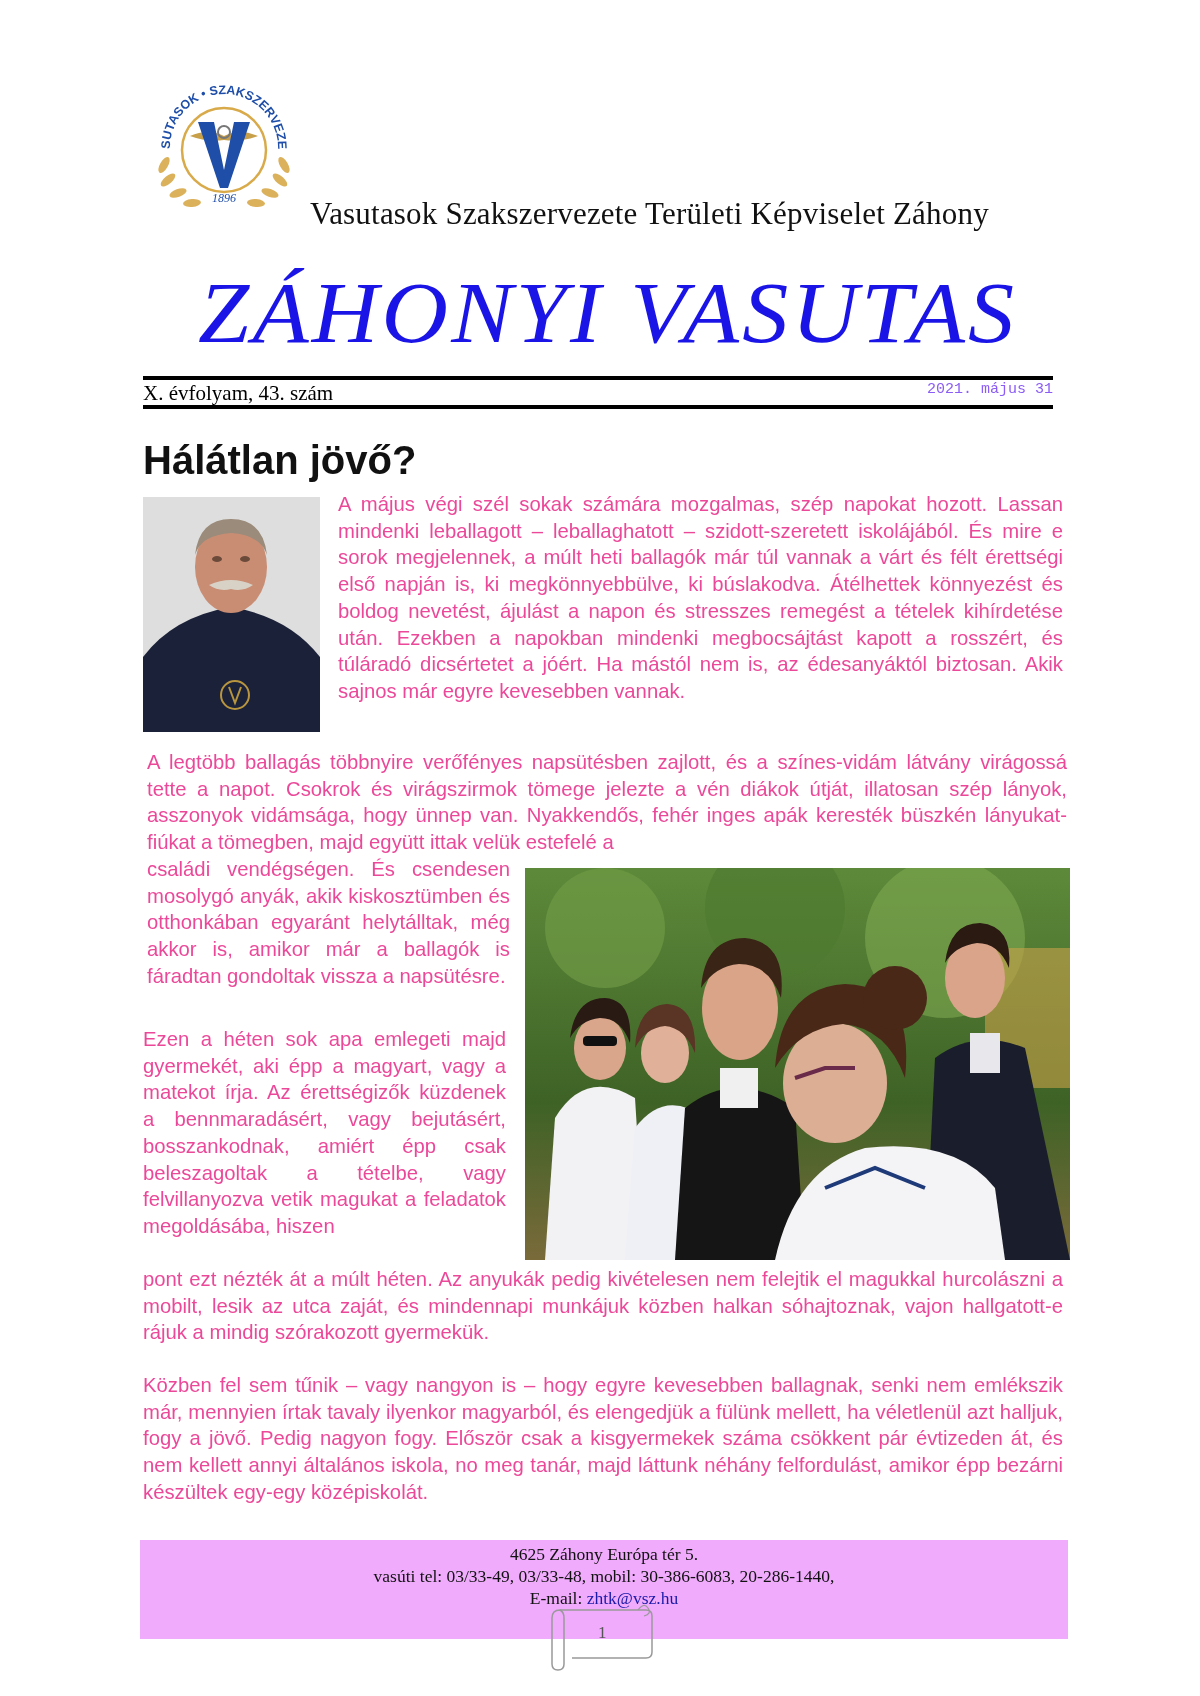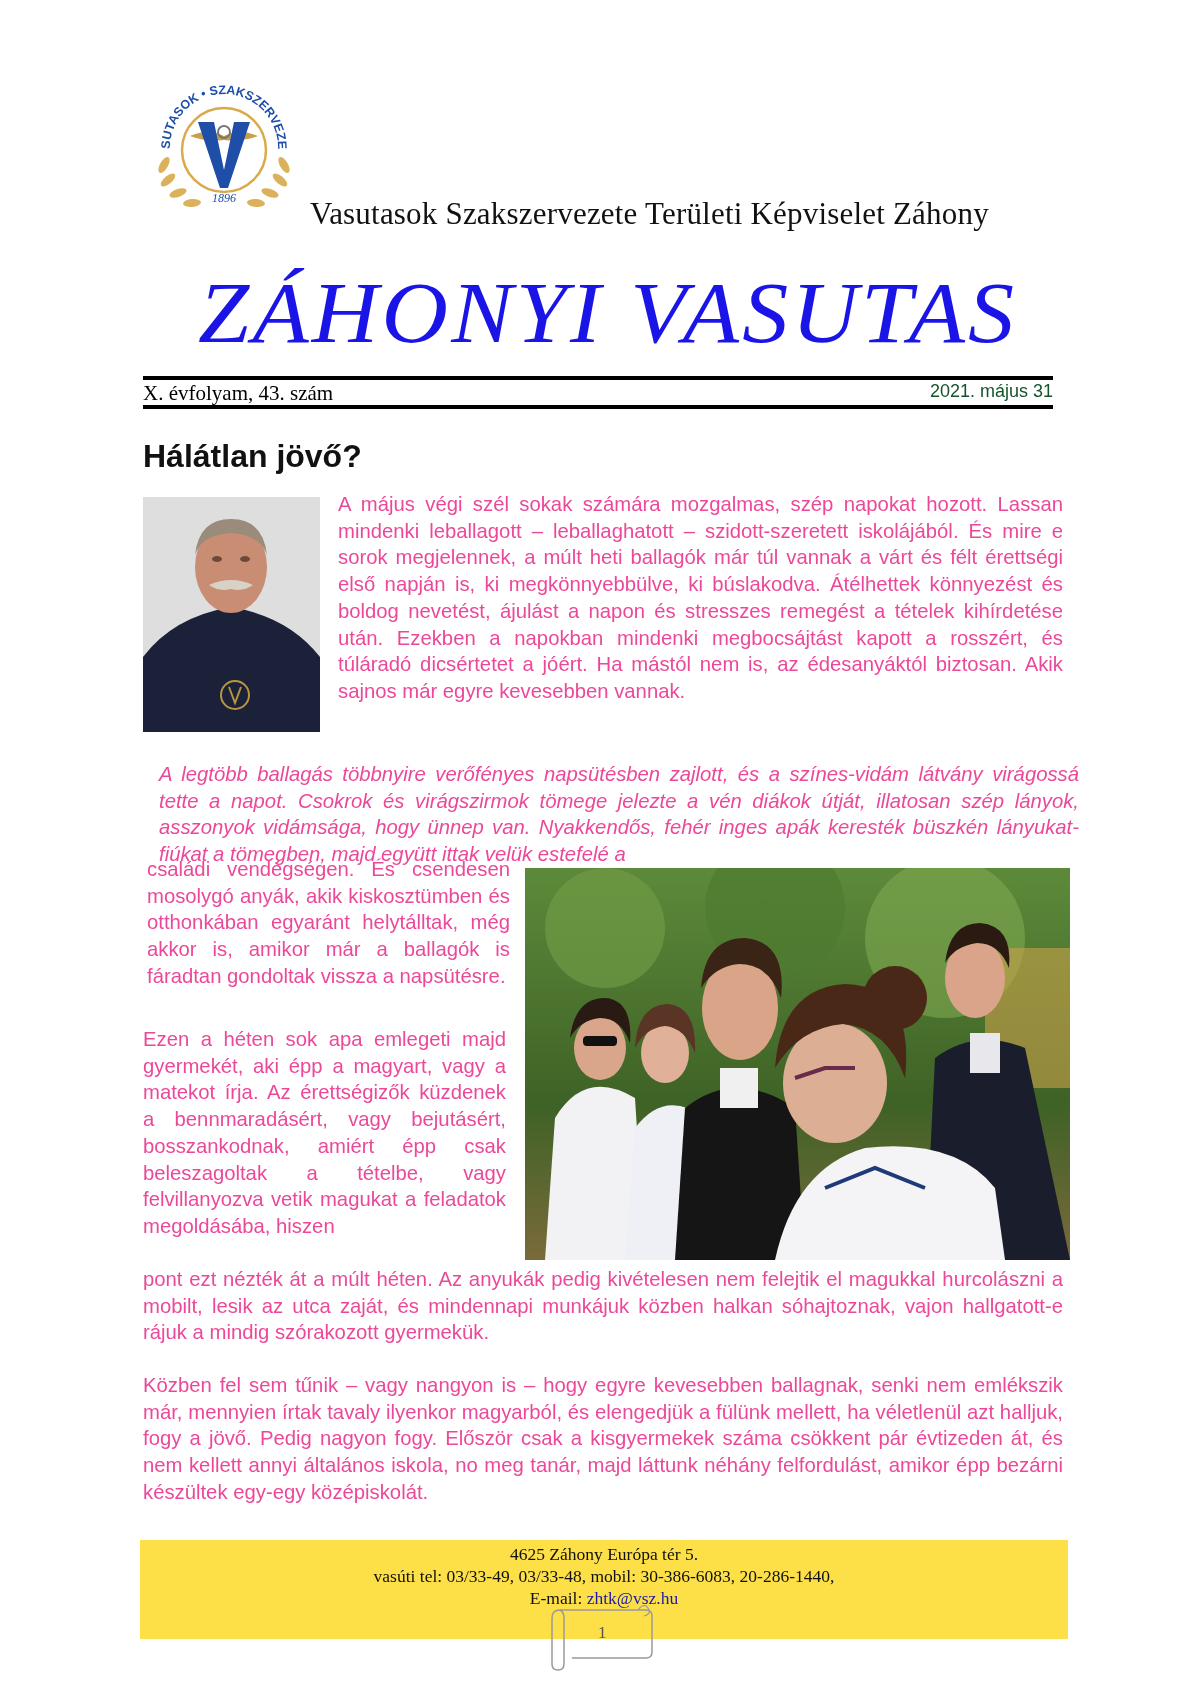--- a/index.html
+++ b/index.html
@@ -9,38 +9,38 @@
   
   .logo { position: absolute; left: 150px; top: 70px; width: 148px; height: 150px; }
 
   .org-name { position: absolute; left: 310px; top: 196px; font-family: "Liberation Serif", serif; font-size: 31px; color: #111; letter-spacing: 0.2px; white-space: nowrap; }
 
   .masthead { position: absolute; left: 198px; top: 270px; font-family: "Liberation Serif", serif; font-style: italic; font-size: 86px; color: #1a14e6; letter-spacing: 3px; white-space: nowrap; line-height: 1; transform: scaleX(1.07); transform-origin: left top; }
 
   .rule-top { position: absolute; left: 143px; top: 376px; width: 910px; height: 4px; background: #000; }
   .rule-bottom { position: absolute; left: 143px; top: 405px; width: 910px; height: 4px; background: #000; }
   .issue { position: absolute; left: 143px; top: 381px; font-family: "Liberation Serif", serif; font-size: 21px; color: #000000; white-space: nowrap; }
-  .date { position: absolute; right: 147px; top: 381px; font-family: Liberation Sans, sans-serif; font-size: 18px; color: #14532d; white-space: nowrap; }
+  .date { position: absolute; right: 147px; top: 381px; font-family: Liberation Mono, monospace; font-size: 15px; color: #8b5cf6; white-space: nowrap; }
 
-  .headline { position: absolute; left: 143px; top: 438px; font-family: "Liberation Sans", sans-serif; font-weight: bold; font-size: 32px; color: #111; white-space: nowrap; }
+  .headline { position: absolute; left: 143px; top: 438px; font-family: "Liberation Sans", sans-serif; font-weight: bold; font-size: 40px; color: #111; white-space: nowrap; }
 
   .body-text { font-family: "Liberation Sans", sans-serif; font-size: 20.3px; line-height: 26.7px; color: #ec4899; text-align: justify; }
 
   .portrait { position: absolute; left: 143px; top: 497px; width: 177px; height: 235px; background: #dcdcdc; overflow: hidden; }
 
   .para1 { position: absolute; left: 338px; top: 491px; width: 725px; }
   .para2a { position: absolute; left: 143px; top: 745px; width: 920px; }
   .para2b { position: absolute; left: 143px; top: 852px; width: 363px; }
   .para3 { position: absolute; left: 143px; top: 1026px; width: 363px; }
   .para3c { position: absolute; left: 143px; top: 1266px; width: 920px; }
   .para4 { position: absolute; left: 143px; top: 1372px; width: 920px; }
 
   .photo { position: absolute; left: 525px; top: 868px; width: 545px; height: 392px; overflow: hidden; background: #4a6a2c; }
 
-  .footer-band { position: absolute; left: 140px; top: 1540px; width: 928px; height: 99px; background: #fde047; }
+  .footer-band { position: absolute; left: 140px; top: 1540px; width: 928px; height: 99px; background: #f0abfc; }
   .footer-line { position: absolute; left: 0; width: 100%; text-align: center; font-family: "Liberation Serif", serif; font-size: 17.5px; color: #111; white-space: nowrap; }
   .footer-line.l1 { top: 4px; }
   .footer-line.l2 { top: 26px; }
   .footer-line.l3 { top: 48px; }
   .email-link { color: #1a1aa8; }
 
   .page-scroll { position: absolute; left: 548px; top: 1600px; width: 110px; height: 72px; }
   .page-num { position: absolute; left: 598px; top: 1623px; font-family: "Liberation Serif", serif; font-size: 17px; color: #555; }
 </style>
 </head>
@@ -95,21 +95,21 @@
       <path d="M66 88 Q88 78 110 88 Q100 95 88 92 Q76 95 66 88 Z" fill="#d8d2c6"></path>
       <ellipse cx="74" cy="62" rx="5" ry="3" fill="#6b4a3a"></ellipse>
       <ellipse cx="102" cy="62" rx="5" ry="3" fill="#6b4a3a"></ellipse>
       <circle cx="92" cy="198" r="14" fill="none" stroke="#b8953e" stroke-width="2"></circle>
       <path d="M86 190 L92 206 L98 190" fill="none" stroke="#b8953e" stroke-width="2"></path>
     </svg>
   </div>
 
   <p class="body-text para1" style="margin:0;">A május végi szél sokak számára mozgalmas, szép napokat hozott. Lassan mindenki leballagott – leballaghatott – szidott-szeretett iskolájából. És mire e sorok megjelennek, a múlt heti ballagók már túl vannak a várt és félt érettségi első napján is, ki megkönnyebbülve, ki búslakodva. Átélhettek könnyezést és boldog nevetést, ájulást a napon és stresszes remegést a tételek kihírdetése után. Ezekben a napokban mindenki megbocsájtást kapott a rosszért, és túláradó dicsértetet a jóért. Ha mástól nem is, az édesanyáktól biztosan. Akik sajnos már egyre kevesebben vannak.</p>
 
-  <p class="body-text para2a" style="margin:16px;font-style:italic;">A legtöbb ballagás többnyire verőfényes napsütésben zajlott, és a színes-vidám látvány virágossá tette a napot. Csokrok és virágszirmok tömege jelezte a vén diákok útját, illatosan szép lányok, asszonyok vidámsága, hogy ünnep van. Nyakkendős, fehér inges apák keresték büszkén lányukat-fiúkat a tömegben, majd együtt ittak velük estefelé a</p>
+  <p class="body-text para2a" style="margin:4px;">A legtöbb ballagás többnyire verőfényes napsütésben zajlott, és a színes-vidám látvány virágossá tette a napot. Csokrok és virágszirmok tömege jelezte a vén diákok útját, illatosan szép lányok, asszonyok vidámsága, hogy ünnep van. Nyakkendős, fehér inges apák keresték büszkén lányukat-fiúkat a tömegben, majd együtt ittak velük estefelé a</p>
   <p class="body-text para2b" style="margin:4px;">családi vendégségen. És csendesen mosolygó anyák, akik kiskosztümben és otthonkában egyaránt helytálltak, még akkor is, amikor már a ballagók is fáradtan gondoltak vissza a napsütésre.</p>
 
   <p class="body-text para3" style="margin:0;">Ezen a héten sok apa emlegeti majd gyermekét, aki épp a magyart, vagy a matekot írja. Az érettségizők küzdenek a bennmaradásért, vagy bejutásért, bosszankodnak, amiért épp csak beleszagoltak a tételbe, vagy felvillanyozva vetik magukat a feladatok megoldásába, hiszen</p>
 
   <div class="photo">
     <svg width="545" height="392" viewBox="0 0 545 392">
       <defs>
         <linearGradient id="treeG" x1="0" y1="0" x2="0" y2="1">
           <stop offset="0" stop-color="#5d8a3a"></stop>
           <stop offset="0.6" stop-color="#3e6226"></stop>

